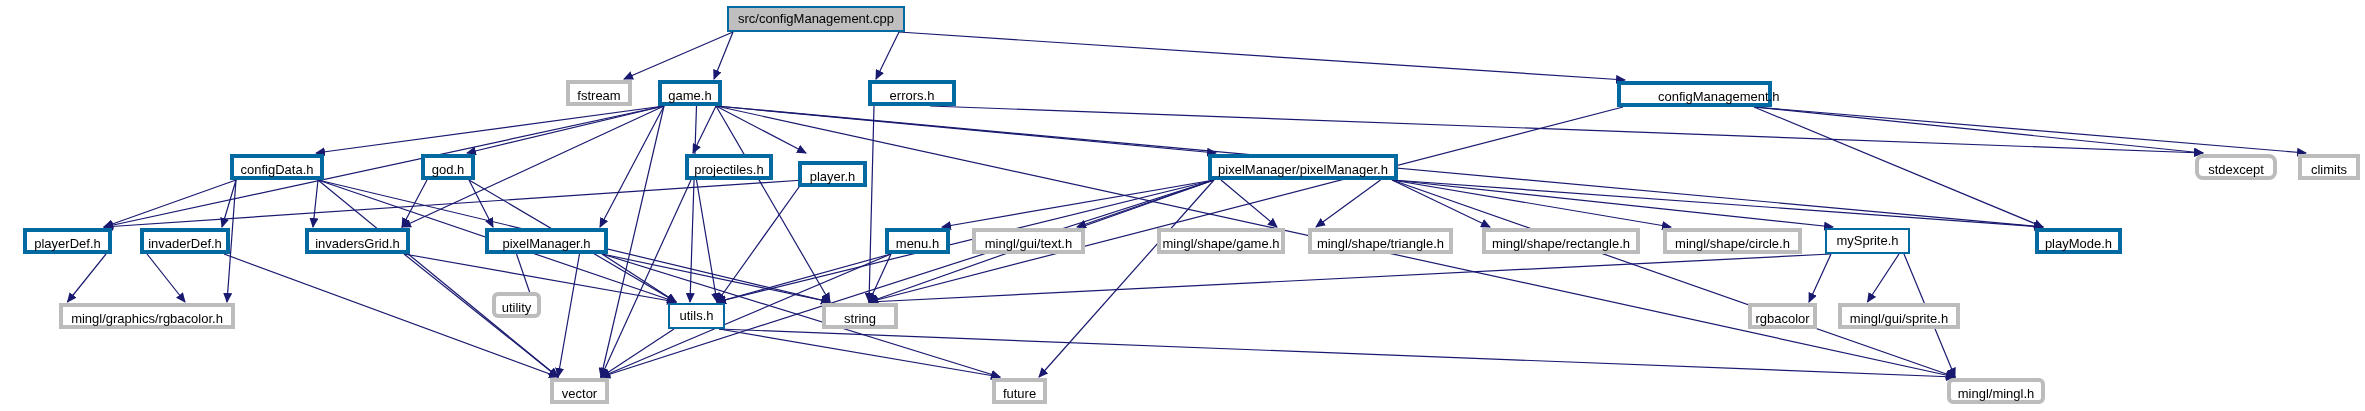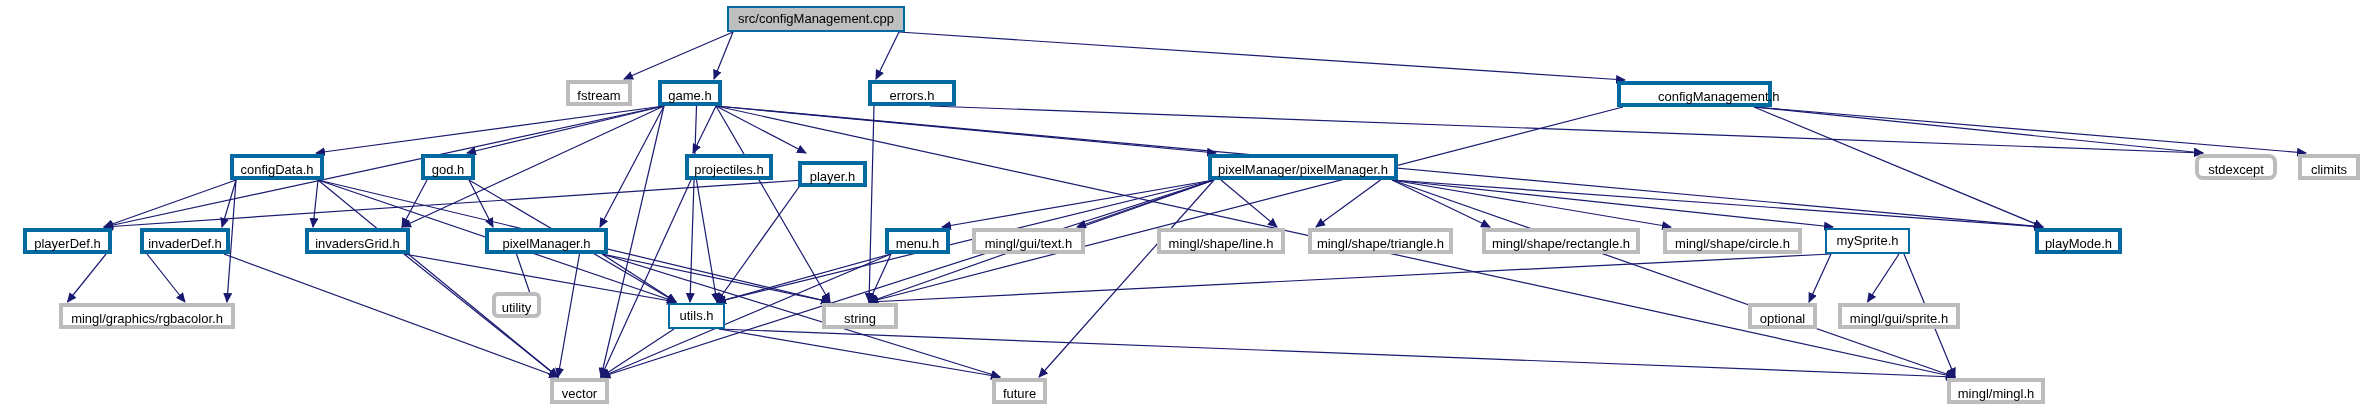--- a/index.html
+++ b/index.html
@@ -123,29 +123,29 @@
       <div class="node" style="left: 798px; top: 154px; width: 69px; margin-top: 7px;">player.h</div>
       <div class="node" style="left: 1208px; top: 154px; width: 190px;">pixelManager/pixelManager.h</div>
       <div class="node external" style="left: 2195px; top: 154px; width: 82px; border-radius: 8px;">stdexcept</div>
       <div class="node external" style="left: 2298px; top: 154px; width: 62px;">climits</div>
       <div class="node" style="left: 23px; top: 228px; width: 89px;">playerDef.h</div>
       <div class="node" style="left: 140px; top: 228px; width: 90px;">invaderDef.h</div>
       <div class="node" style="left: 305px; top: 228px; width: 105px;">invadersGrid.h</div>
       <div class="node" style="left: 485px; top: 228px; width: 123px;">pixelManager.h</div>
       <div class="node" style="left: 885px; top: 228px; width: 65px;">menu.h</div>
       <div class="node external" style="left: 972px; top: 228px; width: 113px;">mingl/gui/text.h</div>
-      <div class="node external" style="left: 1157px; top: 228px; width: 128px;">mingl/shape/line.h</div>
+      <div class="node external" style="left: 1157px; top: 228px; width: 128px;">mingl/shape/game.h</div>
       <div class="node external" style="left: 1308px; top: 228px; width: 145px;">mingl/shape/triangle.h</div>
       <div class="node external" style="left: 1482px; top: 228px; width: 158px;">mingl/shape/rectangle.h</div>
       <div class="node external" style="left: 1663px; top: 228px; width: 139px;">mingl/shape/circle.h</div>
       <div class="node thick" style="left: 1825px; top: 228px; width: 85px;">mySprite.h</div>
       <div class="node" style="left: 2035px; top: 228px; width: 87px;">playMode.h</div>
       <div class="node external" style="left: 59px; top: 303px; width: 176px;">mingl/graphics/rgbacolor.h</div>
       <div class="node external" style="left: 492px; top: 292px; width: 49px; border-radius: 6px;">utility</div>
       <div class="node thick" style="left: 668px; top: 303px; width: 57px;">utils.h</div>
       <div class="node external" style="left: 822px; top: 303px; width: 76px;">string</div>
-      <div class="node external" style="left: 1748px; top: 303px; width: 69px;">optional</div>
+      <div class="node external" style="left: 1748px; top: 303px; width: 69px;">rgbacolor</div>
       <div class="node external" style="left: 1838px; top: 303px; width: 122px;">mingl/gui/sprite.h</div>
       <div class="node external" style="left: 550px; top: 378px; width: 59px;">vector</div>
       <div class="node external" style="left: 992px; top: 378px; width: 55px;">future</div>
-      <div class="node external" style="left: 1947px; top: 378px; width: 98px;">mingl/mingl.h</div>
+      <div class="node external" style="left: 1947px; top: 378px; width: 98px; border-radius: 6px;">mingl/mingl.h</div>
     </div>
 </div>
 
 </body></html>

